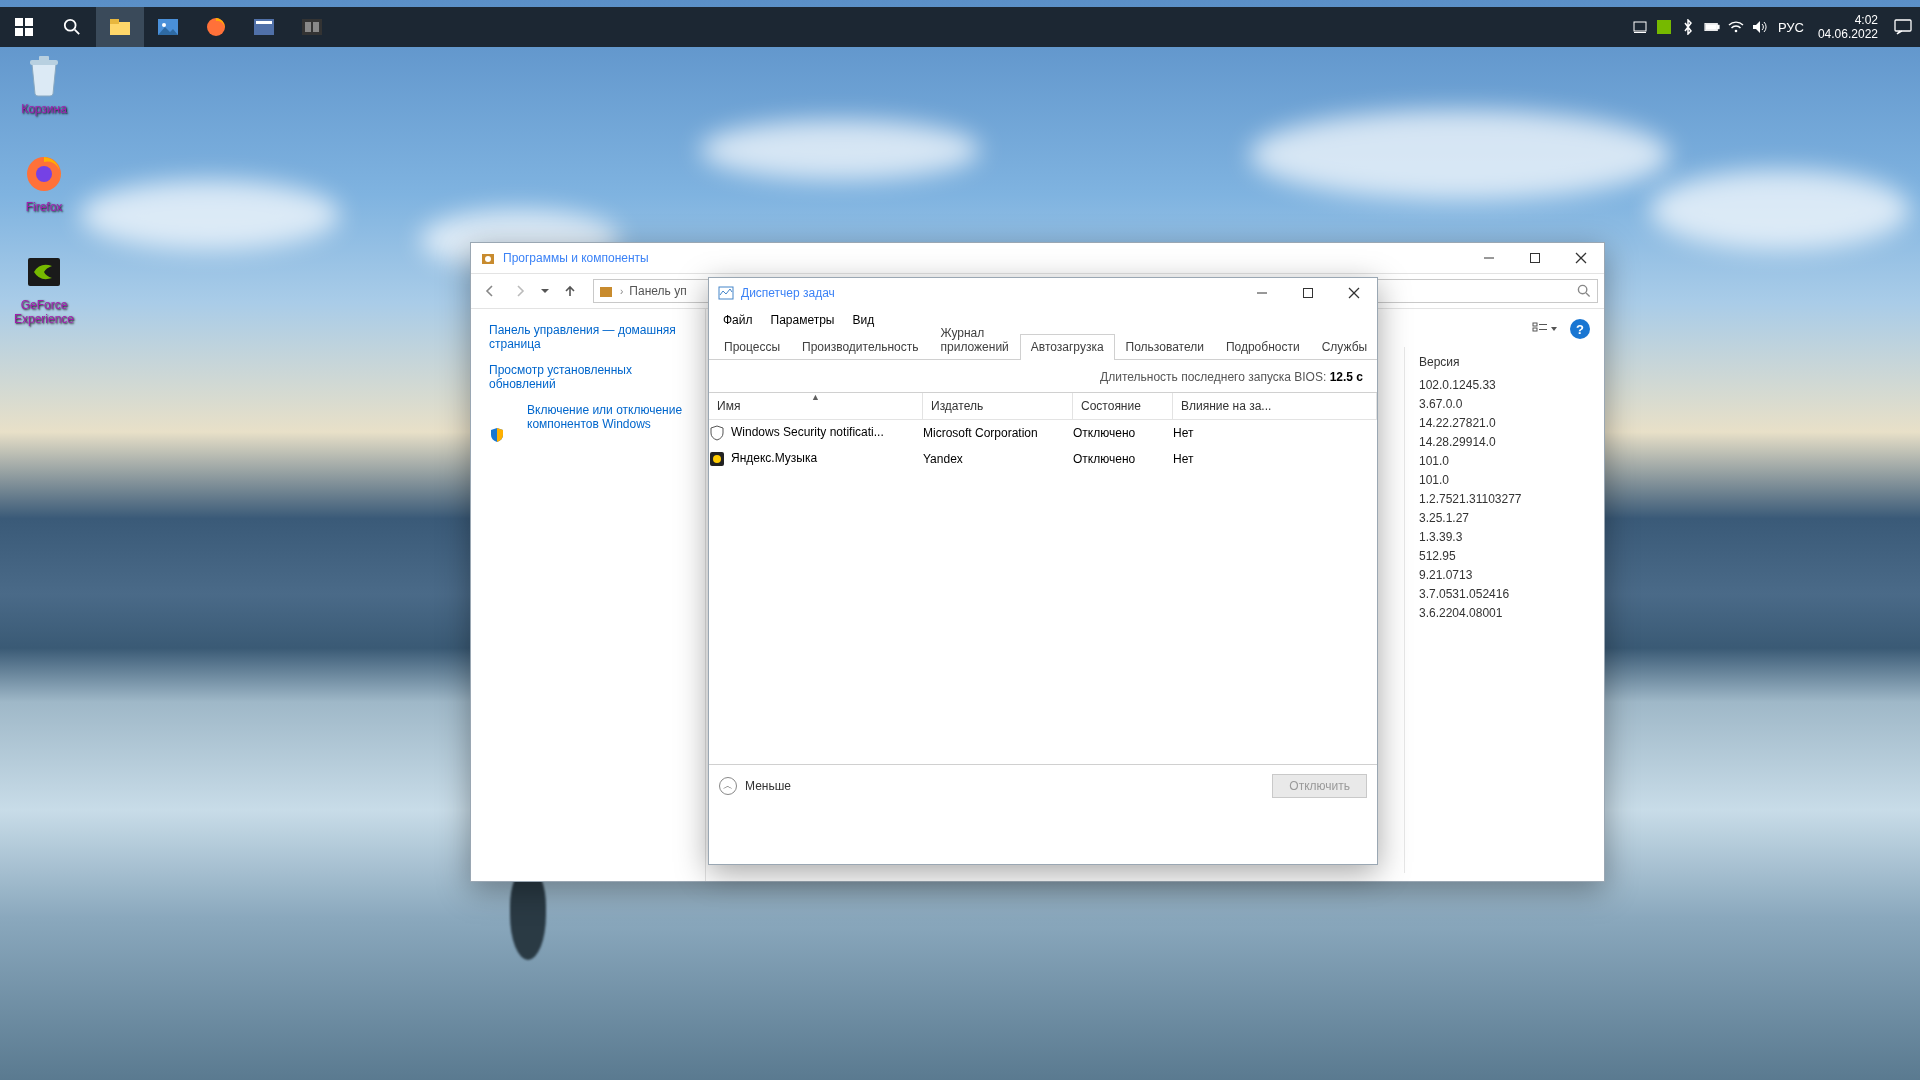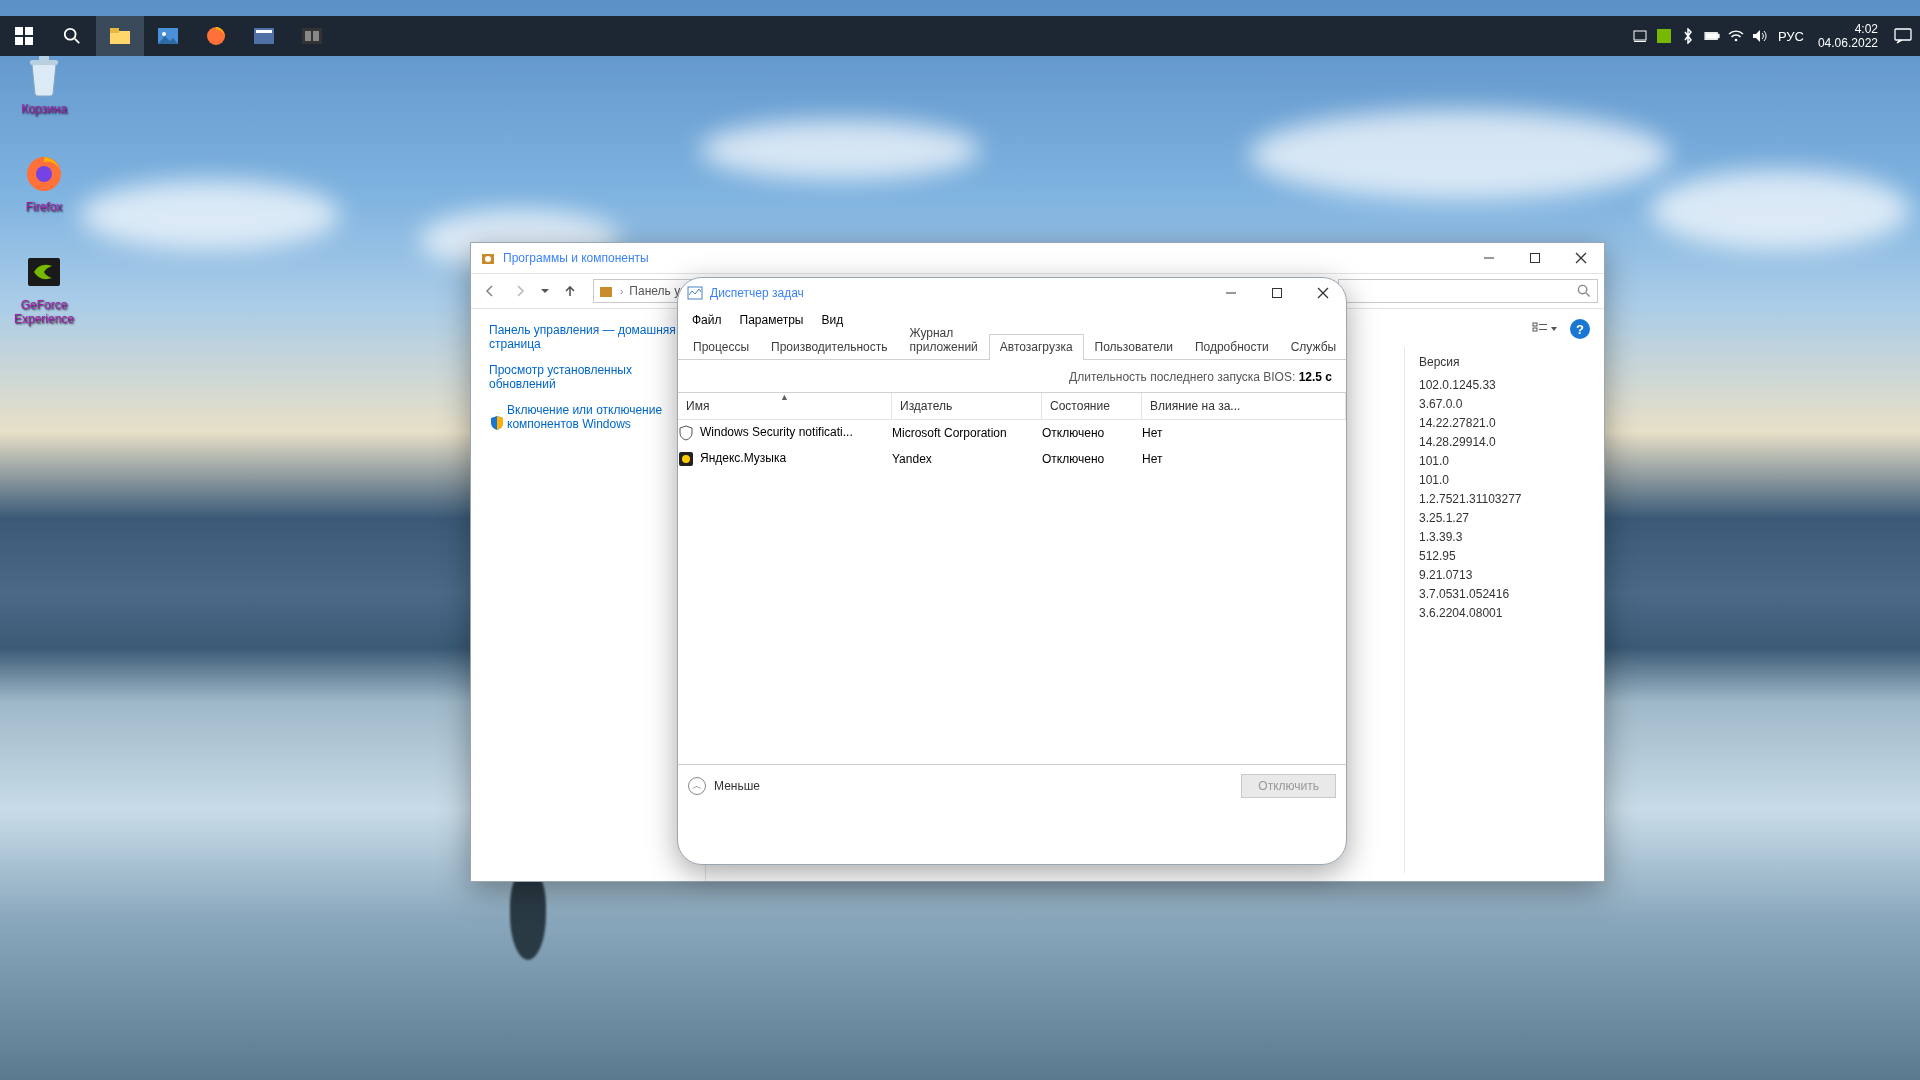--- a/index.html
+++ b/index.html
@@ -17,21 +17,21 @@
 .c3 { left: 1250px; top: 110px; width: 420px; height: 90px; }
 .c4 { left: 1650px; top: 170px; width: 260px; height: 80px; }
 .c5 { left: 700px;  top: 120px; width: 280px; height: 60px; }
 
 
 .figure { position:absolute; left:510px; top:870px; width:36px; height:90px;
   background:#2a3a44; border-radius:40% 40% 50% 50%; filter: blur(1px);}
 
 
 .taskbar {
-  position: absolute; top: 16px; left: 0; right: 0; height: 40px;
+  position: absolute; top: 7px; left: 0; right: 0; height: 40px;
   background: #1c2733; display: flex; align-items: center; color: #fff;
 }
 .tb-icons { display: flex; height: 100%; }
 .tb-btn { width: 48px; height: 40px; display: flex; align-items: center; justify-content: center; cursor: pointer; }
 .tb-right { margin-left: auto; display: flex; height: 100%; align-items: center; }
 .tray-icon { width: 24px; height: 40px; display:flex; align-items:center; justify-content:center; cursor:pointer; font-size:13px;}
 .clock { padding: 0 8px; text-align: right; font-size: 12px; line-height: 14px; cursor:pointer;}
 .notif { width: 34px; height:40px; display:flex; align-items:center; justify-content:center; cursor:pointer;}
 
 
@@ -53,33 +53,33 @@
 .addrbar { height: 36px; border-top:1px solid #e3e3e3; border-bottom:1px solid #e3e3e3; display:flex; align-items:center; padding:0 6px; gap:4px; font-size:12px; color:#555;}
 .navbtn { width:26px; height:26px; border-radius:3px; display:flex; align-items:center; justify-content:center; cursor:pointer; color:#555;}
 .navbtn.disabled { color:#bbb; cursor:default;}
 .addrbox { flex:1; height:24px; border:1px solid #c9c9c9; display:flex; align-items:center; padding:0 4px; gap:6px; background:#fff; margin:0 6px;}
 .crumb-sep { color:#888; font-size:10px;}
 .searchbox { width:260px; height:24px; border:1px solid #c9c9c9; display:flex; align-items:center; justify-content:flex-end; padding:0 6px; color:#888; cursor:text;}
 
 .prog-body { display:flex; height: calc(100% - 66px); }
 .prog-side { width: 234px; padding: 14px 10px 10px 18px; font-size:12px; }
 .prog-side a { color:#0066cc; text-decoration:none; display:block; margin-bottom:12px; cursor:pointer;}
-.side-row { display:flex; align-items:center; gap:2px; margin-bottom:10px;}
+.side-row { display:flex; align-items:flex-end; gap:22px; margin-bottom:10px;}
 .shield { width:16px; height:16px; flex:none;}
 .prog-main { flex:1; border-left:1px solid #e3e3e3; position:relative; padding:12px 16px; font-size:12px; }
 .toolbar-icons { position:absolute; right:14px; top:8px; display:flex; gap:8px; align-items:center;}
 .tb-ico { width:24px; height:24px; display:flex; align-items:center; justify-content:center; cursor:pointer; border:1px solid transparent; border-radius:2px;}
 .tb-ico.drop { width:34px; }
 .helpico { width:20px; height:20px; border-radius:50%; background:#1976d2; color:#fff; font-size:13px; font-weight:bold; display:flex; align-items:center; justify-content:center; cursor:pointer;}
 .verlist { position:absolute; right:0; top:38px; bottom:8px; width:200px; border-left:1px solid #e7e7e7; padding:6px 0 6px 14px; overflow:auto;}
 .verhead { font-size:12px; color:#333; margin-bottom:4px;}
 .verlist div { font-size:12px; line-height:19px; color:#333;}
 
 
-.tmwin { left: 677px; top: 277px; width: 670px; height: 588px; z-index: 20; border-radius: 25px; }
+.tmwin { left: 708px; top: 277px; width: 670px; height: 588px; z-index: 20; }
 .menubar { height: 24px; display:flex; align-items:center; padding:0 6px; font-size:12px; gap:2px;}
 .menubar span { padding: 3px 8px; cursor:pointer;}
 .tabbar { height: 28px; display:flex; align-items:flex-end; padding:0 4px; font-size:12px; border-bottom:1px solid #d0d0d0; gap:0;}
 .tab { padding: 5px 10px 6px; border:1px solid transparent; border-bottom:none; cursor:pointer; position:relative; top:1px; color:#404040;}
 .tab.active { border-color:#d0d0d0; background:#fff; }
 .bios-line { text-align:right; font-size:12px; color:#555; padding:10px 14px 8px;}
 .bios-line b { color:#000; font-weight:600;}
 .tm-table { border-top:1px solid #d0d0d0; }
 .tm-head, .tm-row { display:flex; font-size:12px; }
 .tm-head { background:#fff; border-bottom:1px solid #e3e3e3; }

